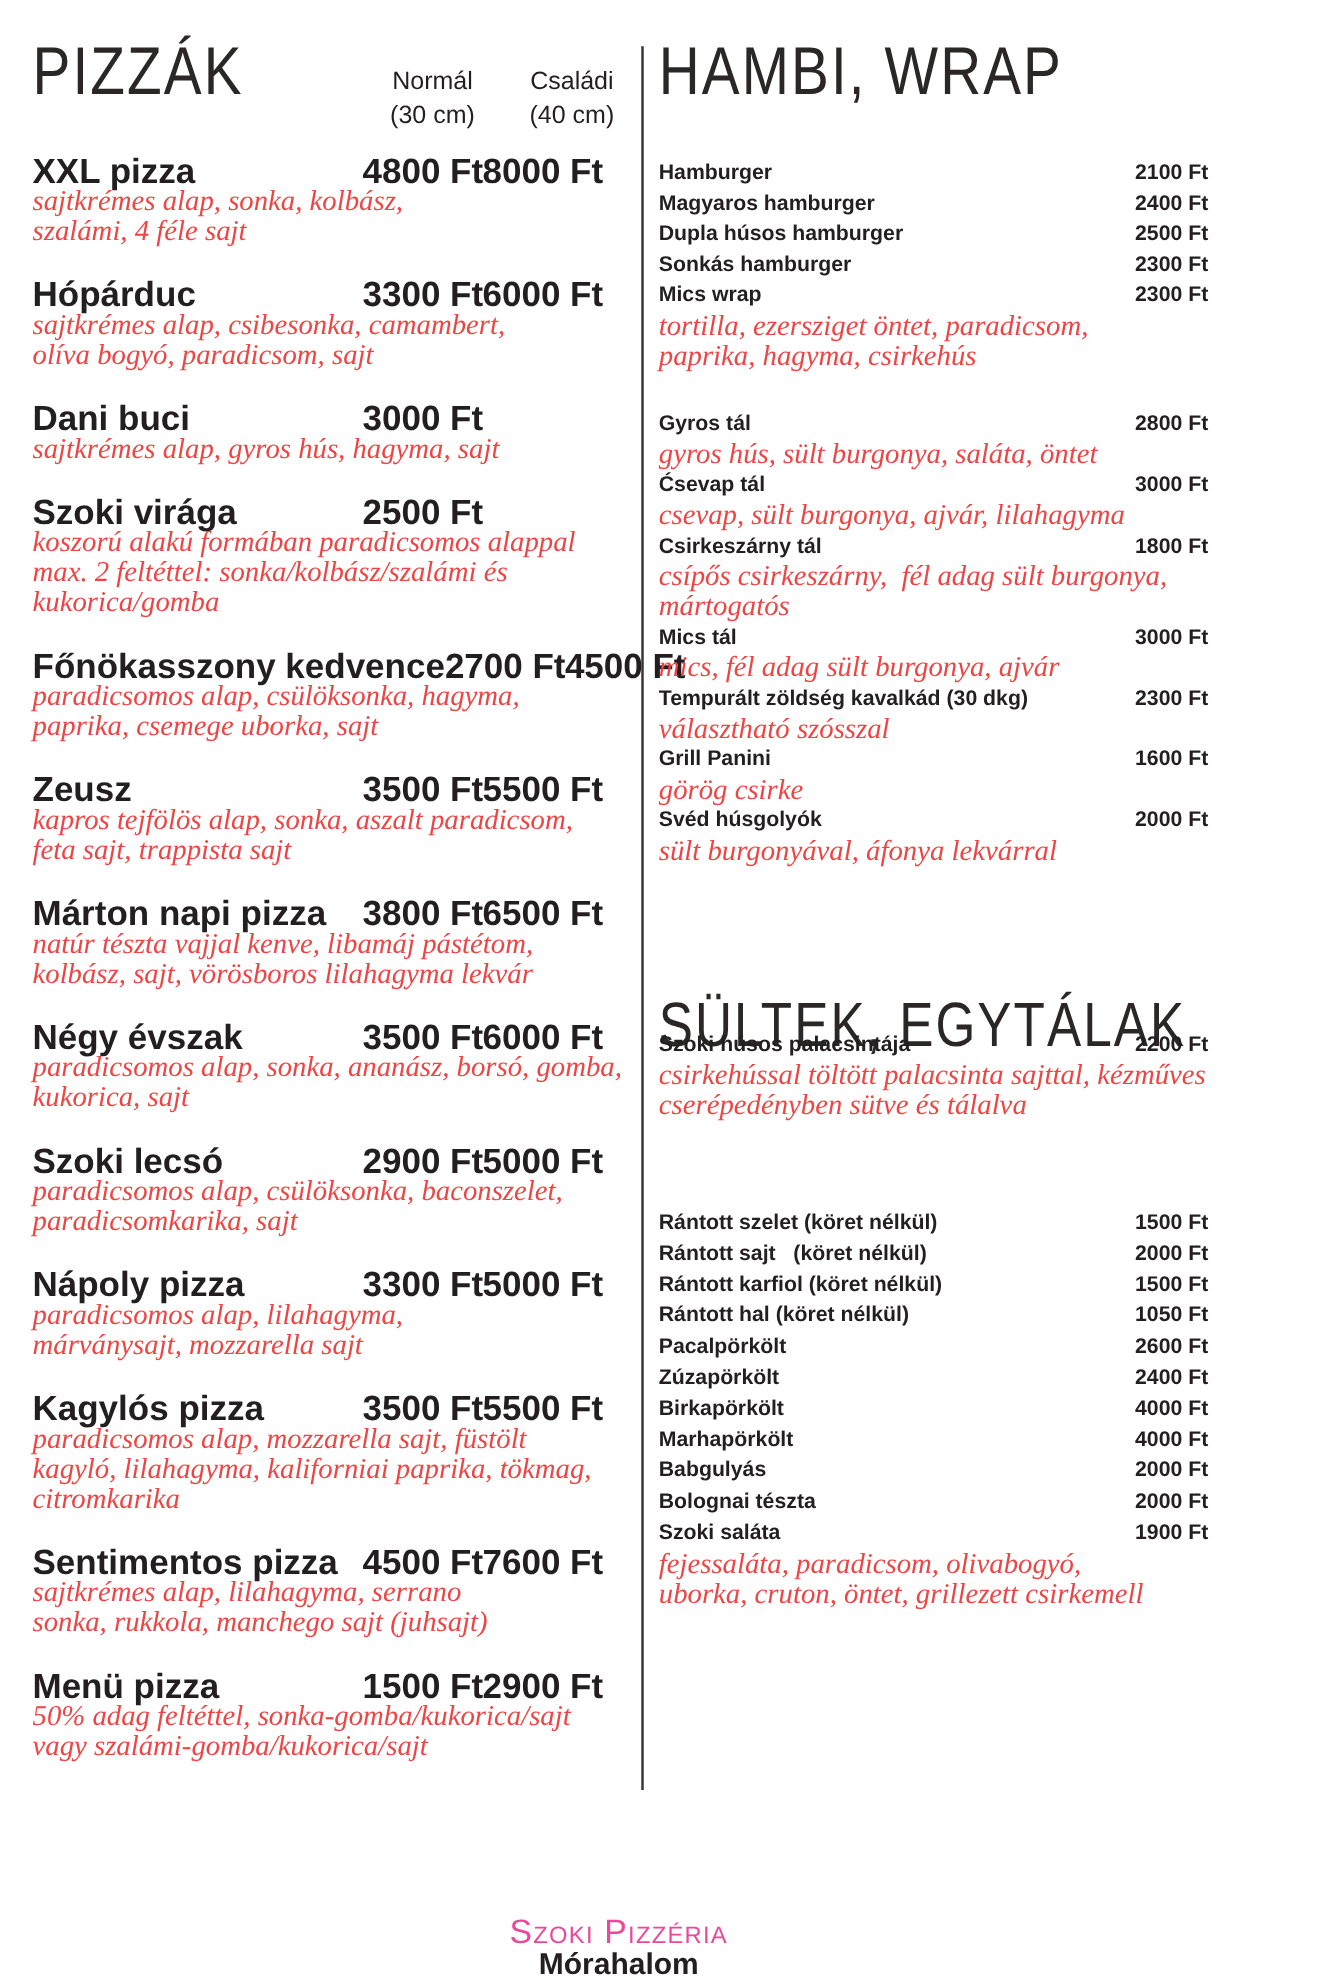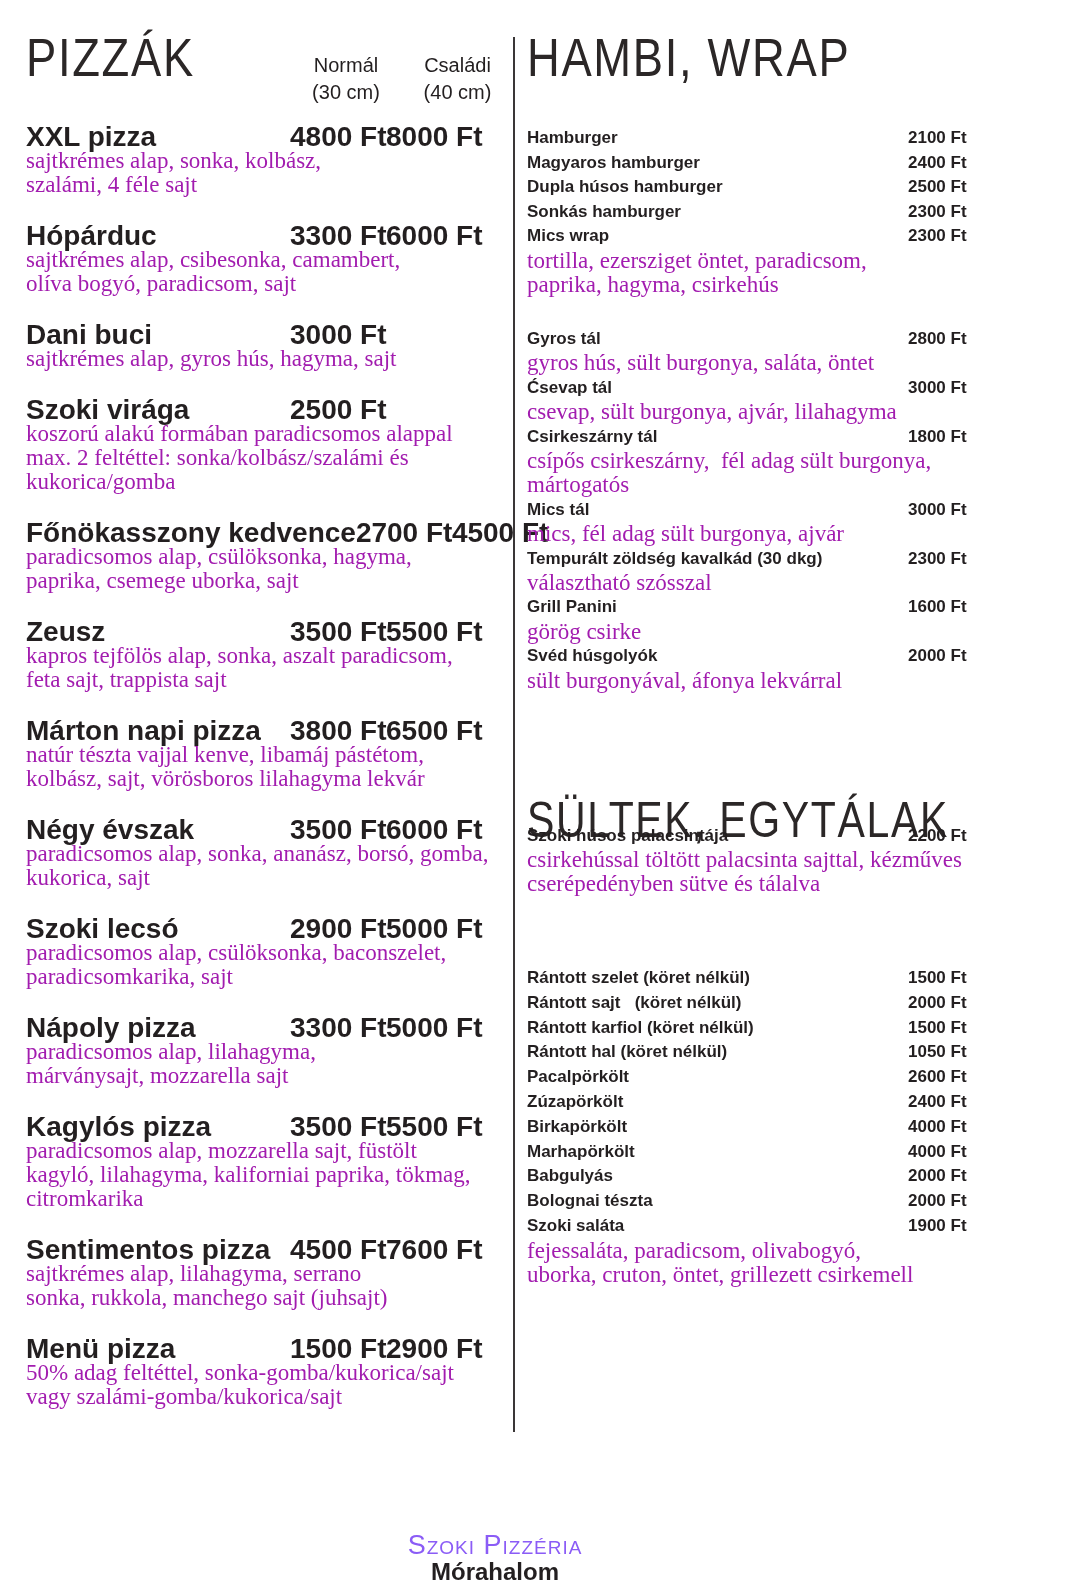--- a/index.html
+++ b/index.html
@@ -21,22 +21,22 @@
   .size-head span{display:block}
   #head-normal{left:272px;width:96px}
   #head-csaladi{left:372px;width:119px}
   #pizzak-items{position:absolute;top:94px;left:0;width:487px}
   .item + .item{margin-top:26px}
   .prow{display:flex;align-items:baseline;font-weight:bold;font-size:28px;line-height:25px}
   .prow .nm{flex:1;white-space:pre}
   .prow .p1{width:96px;text-align:right;white-space:nowrap}
   .prow .p2{width:127px;text-align:left;white-space:nowrap}
   .desc{
-    font-family:"Liberation Serif",serif;
-    font-size:23px;line-height:24px;white-space:pre;color:#a21caf;
+    font-family:"Liberation Serif",serif;font-style:italic;
+    font-size:23px;line-height:24px;white-space:pre;color:#ef4444;
   }
   
   #divider{left:513px;top:37px;width:2px;height:1395px;background:#3a3637}
   
   #col-right{left:527px;top:30px;width:491px;height:1360px}
   .rblock{position:absolute;left:0;width:491px}
   #hambi-simple{top:96px}
   #hambi-main{top:297px}
   #sultek-title{top:765px}
   #sultek-first{top:793px}
@@ -45,21 +45,21 @@
   .rrow .nm{flex:1;white-space:pre}
   .rrow .sfx{font-weight:700;white-space:pre}
   .rrow .rp{width:110px;text-align:left;white-space:nowrap}
   #hambi-main .rrow{line-height:24.4px}
   #hambi-main .desc{line-height:24.4px}
   #sultek-first .rrow{line-height:25px}
   #sultek-list .rrow{line-height:24.8px}
   #hambi-simple .desc,#sultek-first .desc,#sultek-list .desc{line-height:24px}
   
   #footer{left:0;top:1532px;width:990px;text-align:center}
-  #footer .brand{font-variant:small-caps;font-size:27px;line-height:26px;letter-spacing:1px;color:#8b5cf6}
+  #footer .brand{font-variant:small-caps;font-size:27px;line-height:26px;letter-spacing:1px;color:#ec4899}
   #footer .city{font-weight:bold;font-size:24px;line-height:28px}
 </style>
 </head>
 <body>
 
 <div class="abs" id="col-pizzak">
   <div class="display-title" id="pizzak-title">PIZZÁK</div>
 
   <div class="size-head" id="head-normal">
     <span>Normál</span>

